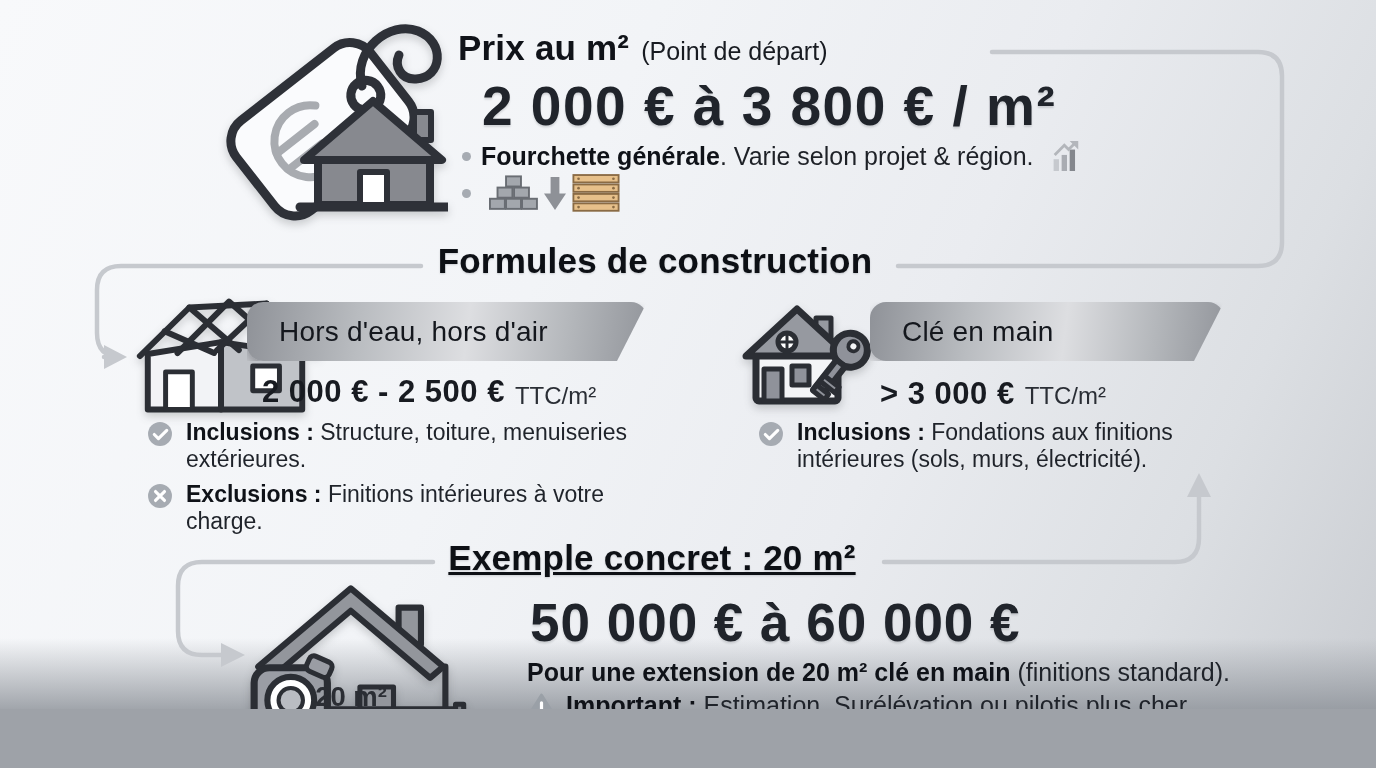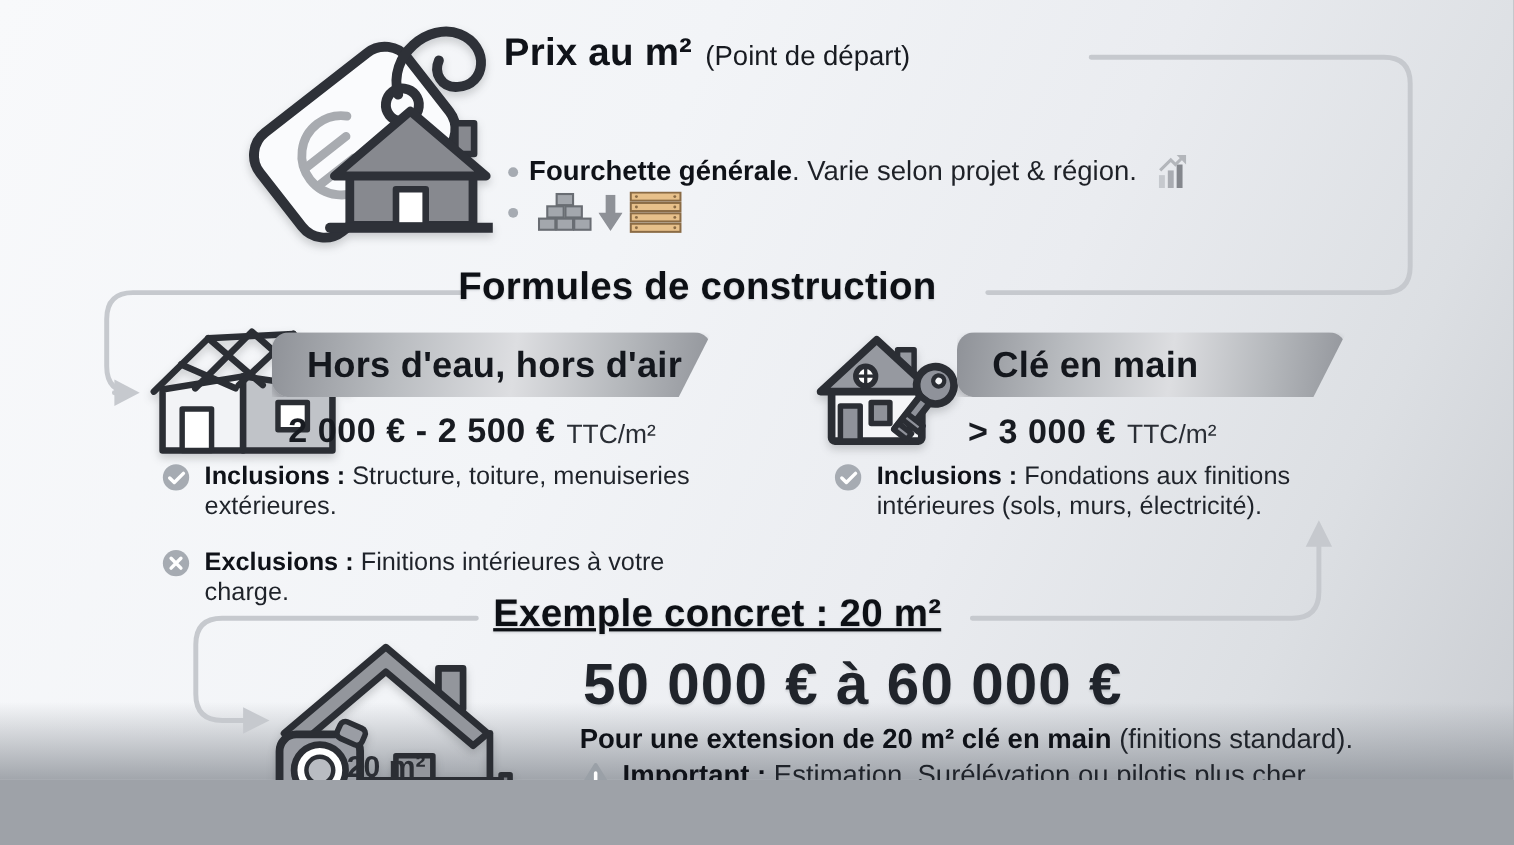--- a/index.html
+++ b/index.html
@@ -17,32 +17,32 @@
   .top-title-row{left:458px;top:28px;display:flex;align-items:baseline;gap:12px;}
   .top-title{font-size:35px;font-weight:bold;color:#101319;letter-spacing:.2px;}
   .top-sub{font-size:25px;color:#181b21;}
   .top-price{left:482px;top:74px;font-size:55px;font-weight:bold;color:#20242b;letter-spacing:1.5px;text-shadow:0 2px 2px rgba(30,34,42,.15);}
   .bullets{left:462px;top:141px;display:flex;flex-direction:column;gap:3px;}
   .bullet-row{display:flex;align-items:center;gap:10px;font-size:25px;color:#1e2127;white-space:nowrap;}
   .bullet-dot{width:9px;height:9px;border-radius:50%;background:#a6abb2;flex:0 0 auto;}
   .b{font-weight:bold;color:#0f1218;}
   .inline-ico{display:inline-flex;align-items:center;gap:6px;margin-left:8px;}
   .section-title{font-size:35px;font-weight:bold;color:#0d1015;text-align:center;letter-spacing:.2px;text-shadow:0 1px 2px rgba(30,34,42,.18);}
-  .formules-title{left:391px;top:241px;width:486px;}
+  .formules-title{left:412px;top:241px;width:486px;}
   .banner{height:59px;border-radius:16px;clip-path:polygon(0 0,100% 0,calc(100% - 30px) 100%,0 100%);
     background:linear-gradient(97deg,#8f9298 0%,#b9bcc0 28%,#dddee1 55%,#b4b7bb 80%,#92959b 100%);
     box-shadow:0 4px 7px rgba(30,33,40,.25);display:flex;align-items:center;}
-  .banner-label{font-size:33px;font-weight:bold;color:#14171d;padding-left:32px;letter-spacing:.2px;}
+  .banner-label{font-size:28px;font-weight:normal;color:#14171d;padding-left:32px;letter-spacing:.2px;}
   .banner-left{left:247px;top:302px;width:400px;}
   .banner-right{left:870px;top:302px;width:354px;}
   .col-price{font-size:31px;font-weight:bold;color:#181b21;letter-spacing:.5px;display:flex;align-items:baseline;}
   .col-price .unit{font-size:24px;font-weight:normal;color:#2a2e35;margin-left:10px;letter-spacing:0;margin-top:15px;}
   .price-left{left:262px;top:367px;align-items:flex-end;}
   .price-right{left:880px;top:367px;}
-  .feature-list{display:flex;flex-direction:column;gap:24px;}
+  .feature-list{display:flex;flex-direction:column;gap:8px;}
   .list-left{left:147px;top:419px;width:515px;}
   .list-right{left:758px;top:419px;width:440px;}
   .feature-row{display:flex;gap:13px;align-items:flex-start;}
   .feature-row svg{flex:0 0 auto;margin-top:2px;}
   .feature-text{font-size:23px;line-height:27px;color:#1f232a;}
   .ex-title{left:428px;top:538px;width:448px;text-decoration:underline;}
   .ex-price{left:530px;top:592px;font-size:53px;font-weight:bold;color:#20242b;letter-spacing:1px;text-shadow:0 2px 2px rgba(30,34,42,.15);}
   .ex-desc{left:527px;top:658px;font-size:25px;color:#1f232a;white-space:nowrap;}
   .imp-row{left:527px;top:691px;display:flex;align-items:center;gap:10px;font-size:25px;color:#1f232a;white-space:nowrap;}
   .shadowed{filter:drop-shadow(0 4px 4px rgba(40,44,52,.22));}
@@ -84,20 +84,21 @@
       <rect x="160" y="164" width="27" height="33" fill="#ffffff" stroke-width="6"></rect>
       <line x1="100" y1="199" x2="248" y2="199" stroke-width="9" stroke-linecap="round"></line>
     </g>
   </svg>
 
   <div class="abs top-title-row">
     <span class="top-title">Prix au m²</span>
     <span class="top-sub">(Point de départ)</span>
   </div>
 
+  <div class="abs top-price">2 000 € à 3 800 € / m²</div>
 
   <div class="abs bullets">
     <div class="bullet-row">
       <span class="bullet-dot"></span>
       <span><span class="b">Fourchette générale</span><span>. Varie selon projet &amp; région.</span></span>
       <span class="inline-ico">
         <svg width="30" height="30" viewBox="0 0 27 28">
           <rect x="1" y="17" width="5" height="11" fill="#c6c9ce"></rect>
           <rect x="8.5" y="13" width="5" height="15" fill="#a9acb2"></rect>
           <rect x="16" y="8" width="5" height="20" fill="#84878d"></rect>

